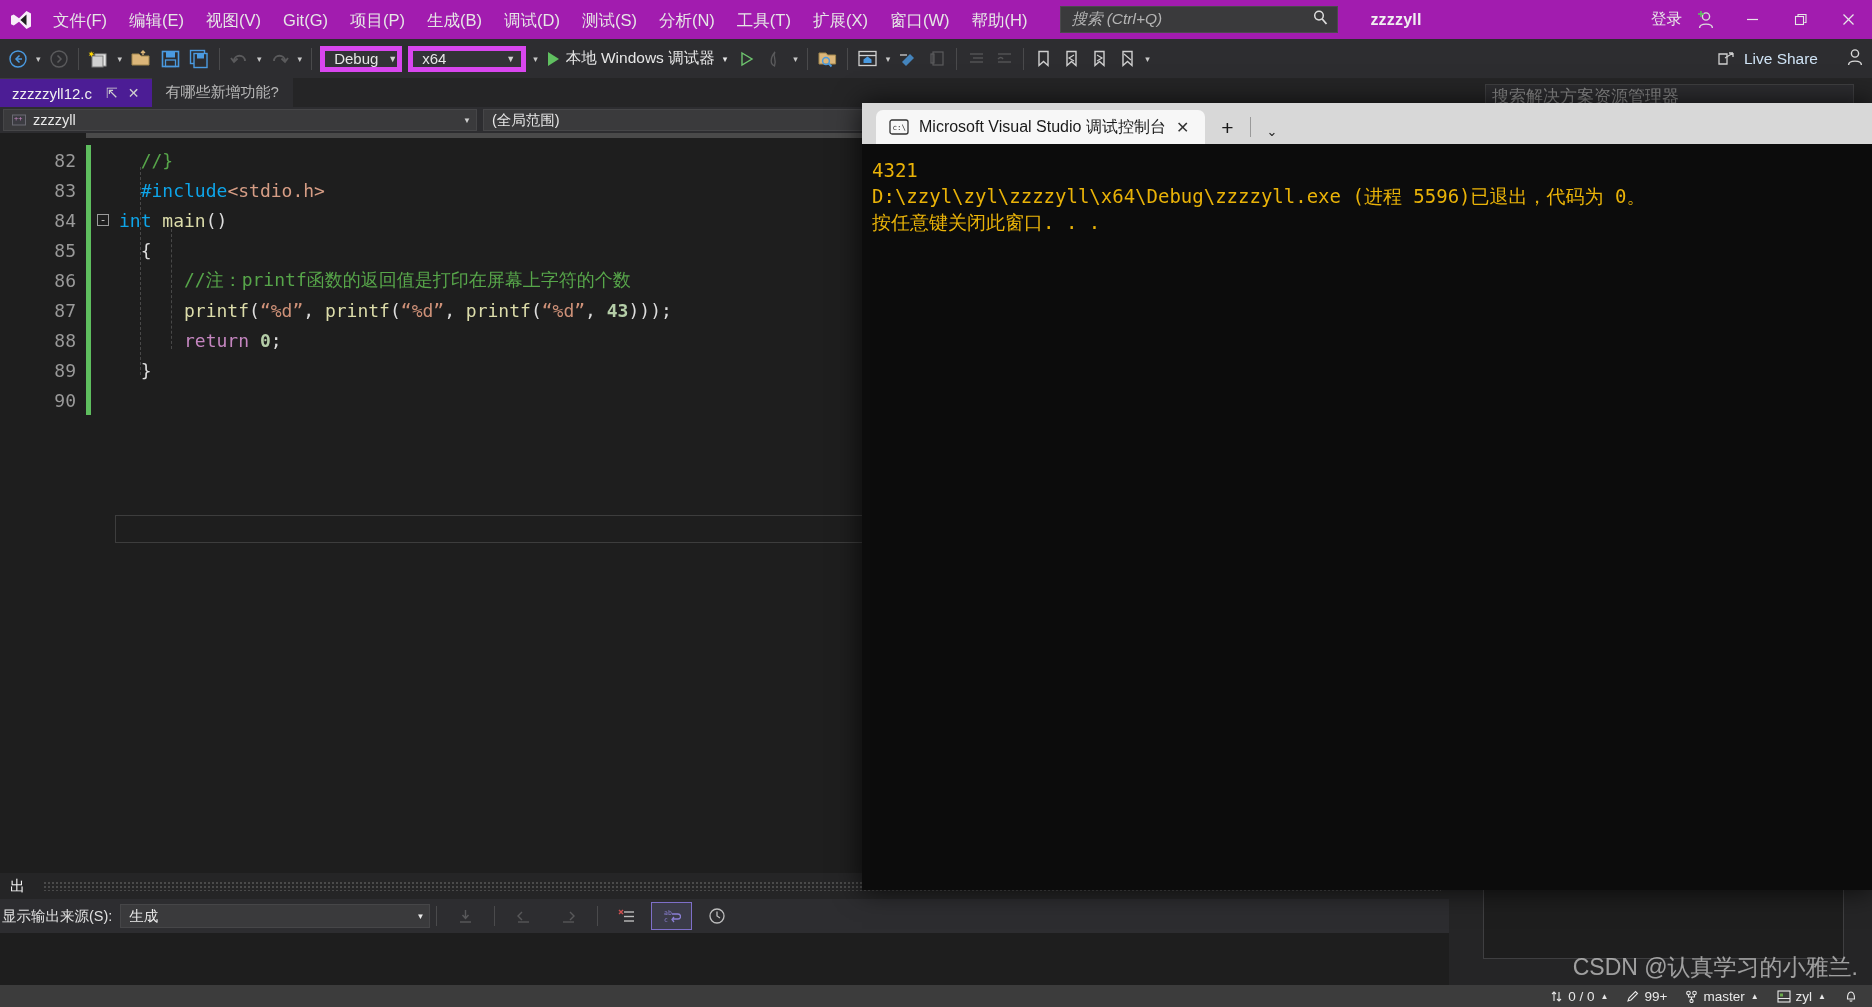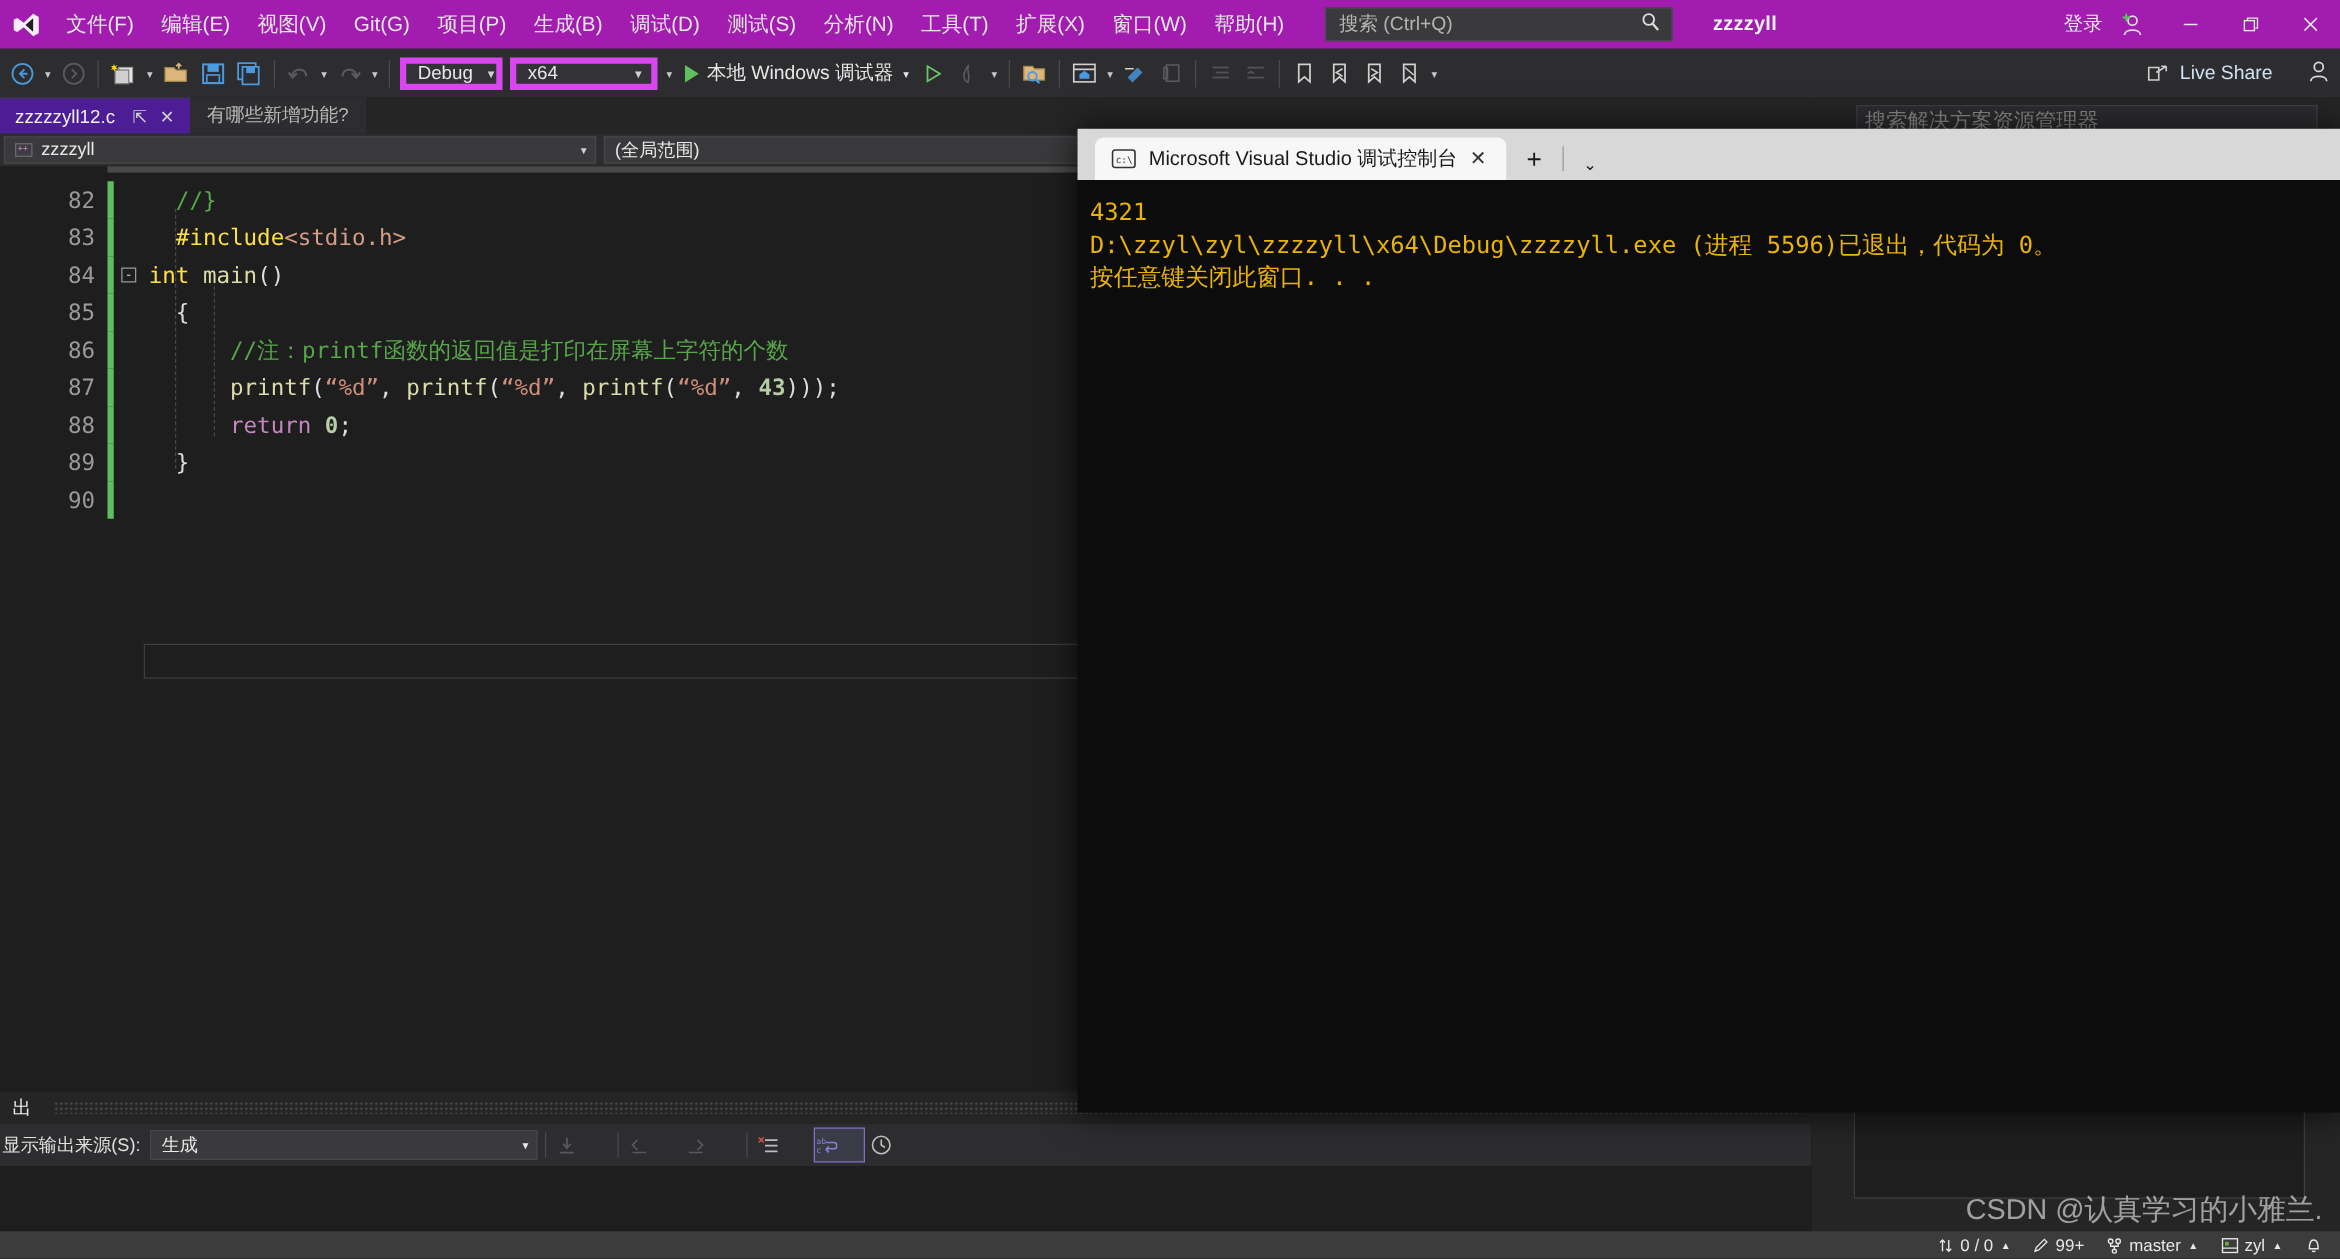--- a/index.html
+++ b/index.html
@@ -23,21 +23,21 @@
   .menu-items { display: flex; align-items: center; height: 39px; }
   .menu-item {
     color: #e6e6e6; font-size: 16.5px; padding: 5px 11px; white-space: nowrap;
     line-height: 20px; cursor: default;
   }
   .search-box {
     margin-left: 22px; width: 278px; height: 27px; background: #3a3a3c;
     border: 1px solid #4a4a4c; display: flex; align-items: center;
     padding: 0 8px 0 10px;
   }
-  .search-box .ph { color: #b4b4b4; font-size: 15.5px; flex: 1; }
+  .search-box .ph { color: #b4b4b4; font-size: 15.5px; flex: 1; font-style: italic; }
   .search-box .mag { color: #dcdcdc; }
   .title-project {
     margin-left: 32px; color: #f0f0f0; font-size: 16px; font-weight: bold;
     letter-spacing: .2px;
   }
   .titlebar-right {
     position: absolute; right: 0; top: 0; height: 39px; display: flex; align-items: center;
   }
   .signin { color: #e8e8e8; font-size: 15.5px; padding: 4px 6px; }
   .signin-icon { margin: 0 12px 0 6px; display:flex; align-items:center; }
@@ -122,21 +122,21 @@
     font-family: "DejaVu Sans Mono", monospace; font-size: 18px; flex: none;
   }
   .changebar { width: 5px; background: #5ebd5e; align-self: stretch; flex: none; }
   .gutter2 { width: 24px; flex: none; display: flex; align-items: center; justify-content: center; }
   .fold {
     width: 12px; height: 12px; border: 1px solid #9a9a9a; color: #d0d0d0;
     font-size: 11px; line-height: 10px; text-align: center;
   }
   .codetext { white-space: pre; padding-left: 4px; }
   .k-green  { color: #57a64a; }
-  .k-blue   { color: #fde047; }
+  .k-blue   { color: #0ea5e9; }
   .k-pink   { color: #d69d85; }
   .k-mag    { color: #c586c0; }
   .k-yellow { color: #dcdcaa; }
   .k-white  { color: #dcdcdc; }
   .k-orange { color: #ce9178; }
   .k-num    { color: #b5cea8; font-weight: bold; }
   .indent-guide {
     position: absolute; width: 1px; border-left: 1px dashed #484848; top: 0; bottom: 0;
   }
   .caret-line {
@@ -161,21 +161,21 @@
     background-size: 4px 4px;
   }
   .op-toolrow { height: 34px; display: flex; align-items: center; background: #2d2d30; padding-left: 2px; }
   .op-label { color: #e0e0e0; font-size: 14.5px; margin-right: 8px; white-space: nowrap; }
   .op-combo {
     width: 310px; height: 24px; background: #3a3a3c; border: 1px solid #464648;
     display: flex; align-items: center; padding: 0 5px 0 8px; color: #eaeaea; font-size: 14.5px;
   }
   .op-combo .na { margin-left: auto; font-size: 8px; }
   .op-btn {
-    width: 41px; height: 28px; display: flex; align-items: center; 
+    width: 41px; height: 28px; display: flex; align-items: center; justify-content: center;
     color: #bdbdbd; margin: 0 2px;
   }
   .op-btn.dis { opacity: .4; }
   .op-btn.sel { border: 1px solid #7e6fc9; background: #3b3b48; }
   .op-sep { width: 1px; height: 20px; background: #4a4a4c; margin: 0 6px; }
   .op-body { background: #1e1e1e; height: 50px; }
 
   
   .rightdock {
     position: absolute; top: 78px; right: 0; width: 423px; bottom: 22px;

